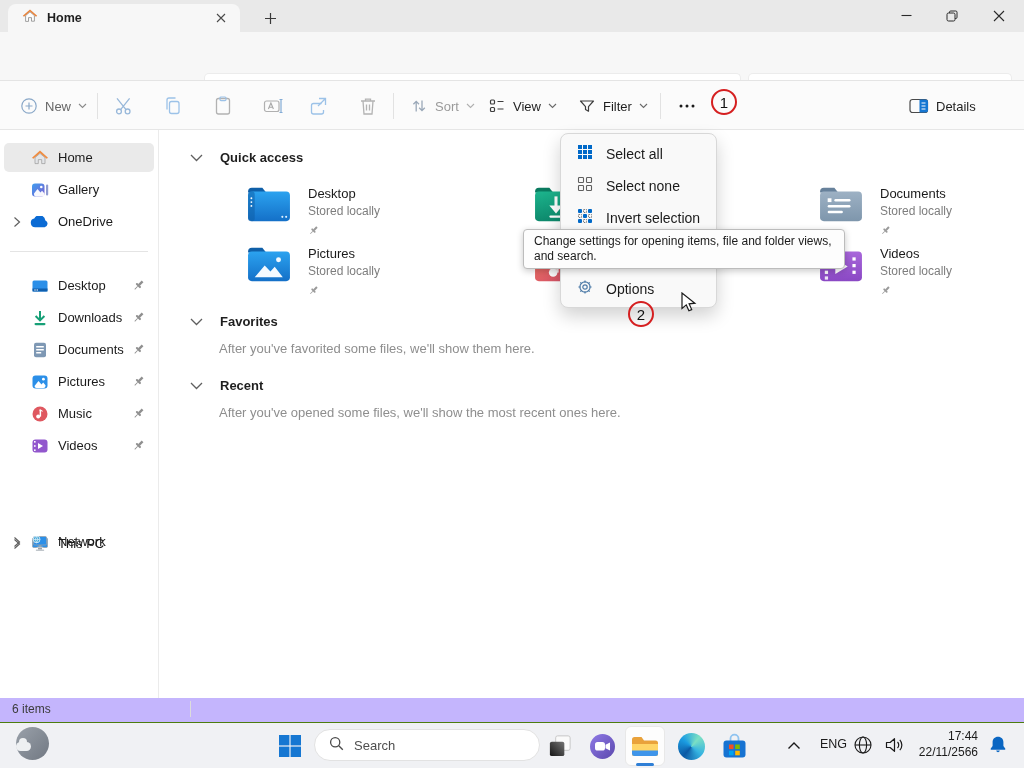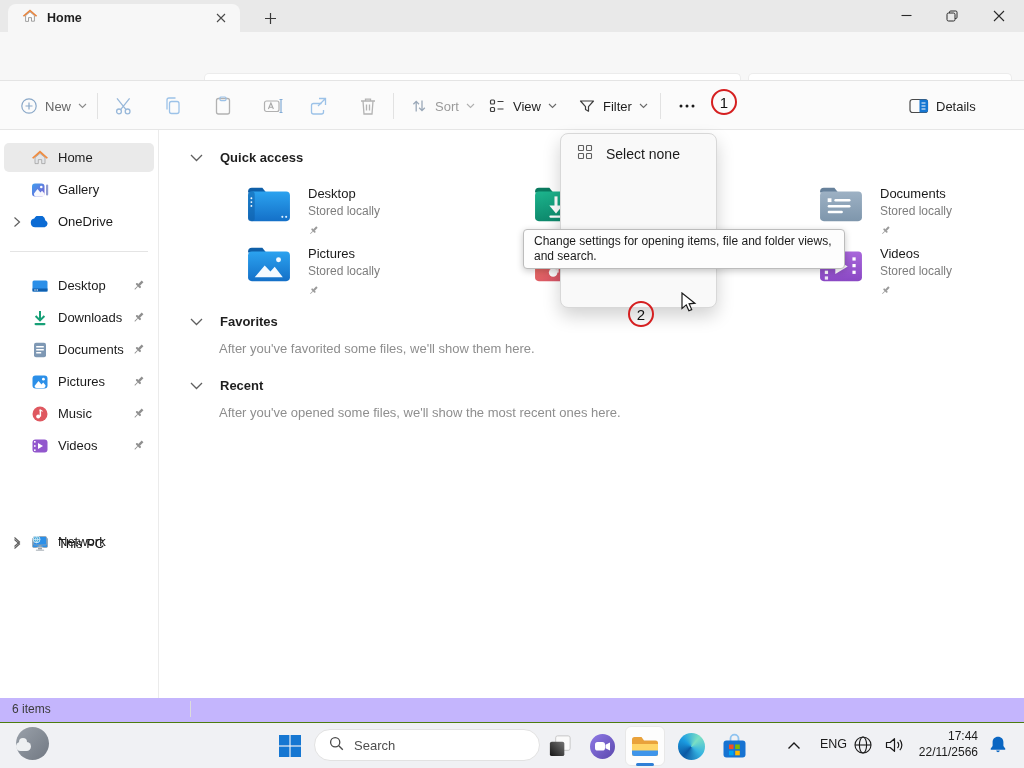--- a/index.html
+++ b/index.html
@@ -714,31 +714,81 @@
 
   <div class="statusbar">
     <span class="count">6 items</span>
     <span class="sep"></span>
   </div>
 
   <div class="ctxmenu">
     <div class="menu-item">
       <span>
         <svg width="16" height="16" viewBox="0 0 16 16">
+            <g fill="#0069c8">
+              <rect x="1" y="1" width="4" height="4"></rect>
+              <rect x="6" y="1" width="4" height="4"></rect>
+              <rect x="11" y="1" width="4" height="4"></rect>
+              <rect x="1" y="6" width="4" height="4"></rect>
+              <rect x="6" y="6" width="4" height="4"></rect>
+              <rect x="11" y="6" width="4" height="4"></rect>
+              <rect x="1" y="11" width="4" height="4"></rect>
+              <rect x="6" y="11" width="4" height="4"></rect>
+              <rect x="11" y="11" width="4" height="4"></rect>
+            </g>
+          </svg>
+      </span>
+      <span class="lbl">Select all</span>
+    </div>
+    <div class="menu-item">
+      <span>
+        <svg width="16" height="16" viewBox="0 0 16 16">
             <g fill="none" stroke="#5f5f5f" stroke-width="1.1">
               <rect x="1.5" y="1.5" width="5" height="5" rx="0.8"></rect>
               <rect x="9.5" y="1.5" width="5" height="5" rx="0.8"></rect>
               <rect x="1.5" y="9.5" width="5" height="5" rx="0.8"></rect>
               <rect x="9.5" y="9.5" width="5" height="5" rx="0.8"></rect>
             </g>
           </svg>
       </span>
       <span class="lbl">Select none</span>
     </div>
+    <div class="menu-item">
+      <span>
+        <svg width="16" height="16" viewBox="0 0 16 16">
+            <g fill="#0069c8">
+              <rect x="1" y="1" width="4" height="4" rx="1"></rect>
+              <rect x="6" y="6" width="4" height="4" rx="1"></rect>
+              <rect x="11" y="11" width="4" height="4" rx="1"></rect>
+              <rect x="11" y="1" width="4" height="4" rx="1"></rect>
+              <rect x="1" y="11" width="4" height="4" rx="1"></rect>
+            </g>
+            <g fill="none" stroke="#777" stroke-width="1" stroke-dasharray="1.4 1">
+              <rect x="6.5" y="1.5" width="3" height="3"></rect>
+              <rect x="1.5" y="6.5" width="3" height="3"></rect>
+              <rect x="11.5" y="6.5" width="3" height="3"></rect>
+              <rect x="6.5" y="11.5" width="3" height="3"></rect>
+            </g>
+          </svg>
+      </span>
+      <span class="lbl">Invert selection</span>
+    </div>
     <div class="menu-spacer"></div>
+    <div class="menu-item">
+      <span>
+        <svg width="16" height="16" viewBox="0 0 16 16">
+            <g fill="none" stroke="#4f7ca8" stroke-width="1.2">
+              <circle cx="8" cy="8" r="2.2"></circle>
+              <circle cx="8" cy="8" r="5.1"></circle>
+              <path d="M8 1.4v2.2M8 12.4v2.2M1.4 8h2.2M12.4 8h2.2M3.3 3.3l1.6 1.6M11.1 11.1l1.6 1.6M12.7 3.3l-1.6 1.6M4.9 11.1l-1.6 1.6"></path>
+            </g>
+          </svg>
+      </span>
+      <span class="lbl">Options</span>
+    </div>
   </div>
 
   <div class="tooltip">Change settings for opening items, file and folder views,
 and search.</div>
 
   <div class="ann" style="left:711px;top:89px;">1</div>
   <div class="ann" style="left:628px;top:301px;">2</div>
 
   <div class="cursor" style="left:681px;top:292px;">
     <svg width="20" height="22" viewBox="0 0 20 22">

